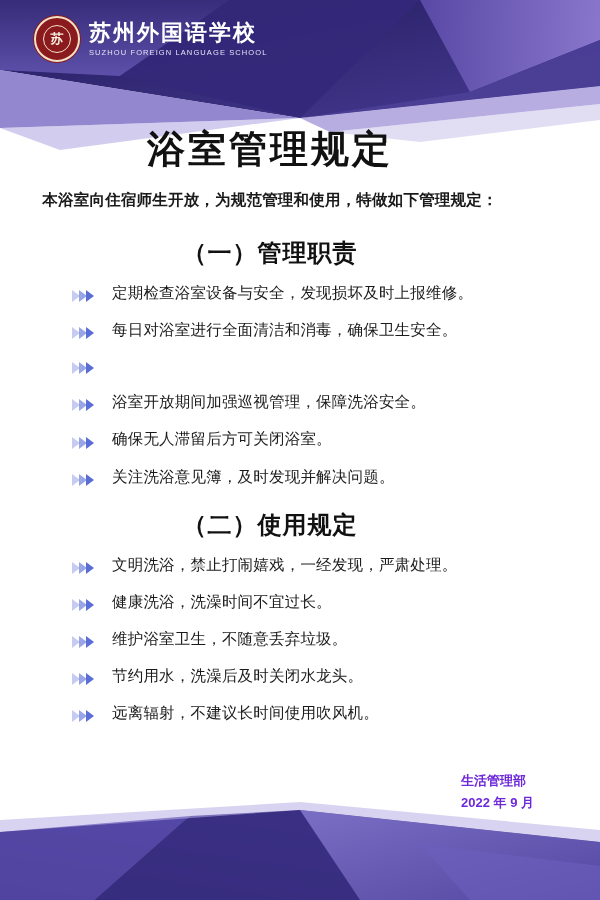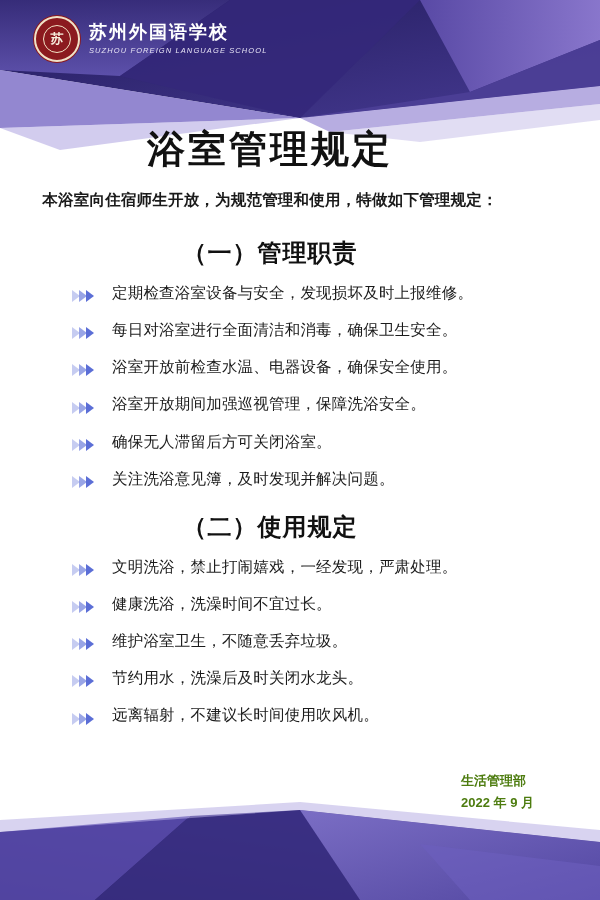--- a/index.html
+++ b/index.html
@@ -75,33 +75,32 @@
     letter-spacing: 0;
   }
   .logo-text {
     display: flex;
     flex-direction: column;
     justify-content: center;
     line-height: 1;
   }
   .logo-cn {
     color: #ffffff;
-    font-size: 18px;
+    font-size: 22px;
     font-weight: bold;
     letter-spacing: 2px;
-    font-family: Liberation Mono, monospace;
+    font-family: Liberation Serif, serif;
     white-space: nowrap;
   }
   .logo-en {
     color: #e7e3f5;
     font-size: 7.5px;
     letter-spacing: 1.1px;
     margin-top: 5px;
     white-space: nowrap;
-    font-style: italic;
   }
 
   
   .title {
     position: absolute;
     top: 124px;
     left: 0;
     width: 540px;
     text-align: center;
     font-size: 38px;
@@ -177,21 +176,21 @@
   
   .signature {
     position: absolute;
     right: 66px;
     top: 770px;
     text-align: left;
     z-index: 5;
   }
   .sig-line {
     font-size: 13px;
-    color: #4d7c0f;
+    color: #6d28d9;
     font-weight: bold;
     line-height: 1.7;
     white-space: nowrap;
   }
 </style>
 </head>
 <body>
 
 <div class="poster">
 
@@ -257,21 +256,20 @@
             <span></span>
           </span>
         <span class="item-text">每日对浴室进行全面清洁和消毒，确保卫生安全。</span>
       </li>
       <li class="item">
         <span class="bullet">
             <span></span>
             <span></span>
             <span></span>
           </span>
-        <span class="item-text">浴室开放前检查水温、电器设备，确保安全使用。</span>
       </li>
       <li class="item">
         <span class="bullet">
             <span></span>
             <span></span>
             <span></span>
           </span>
         <span class="item-text">浴室开放期间加强巡视管理，保障洗浴安全。</span>
       </li>
       <li class="item">

